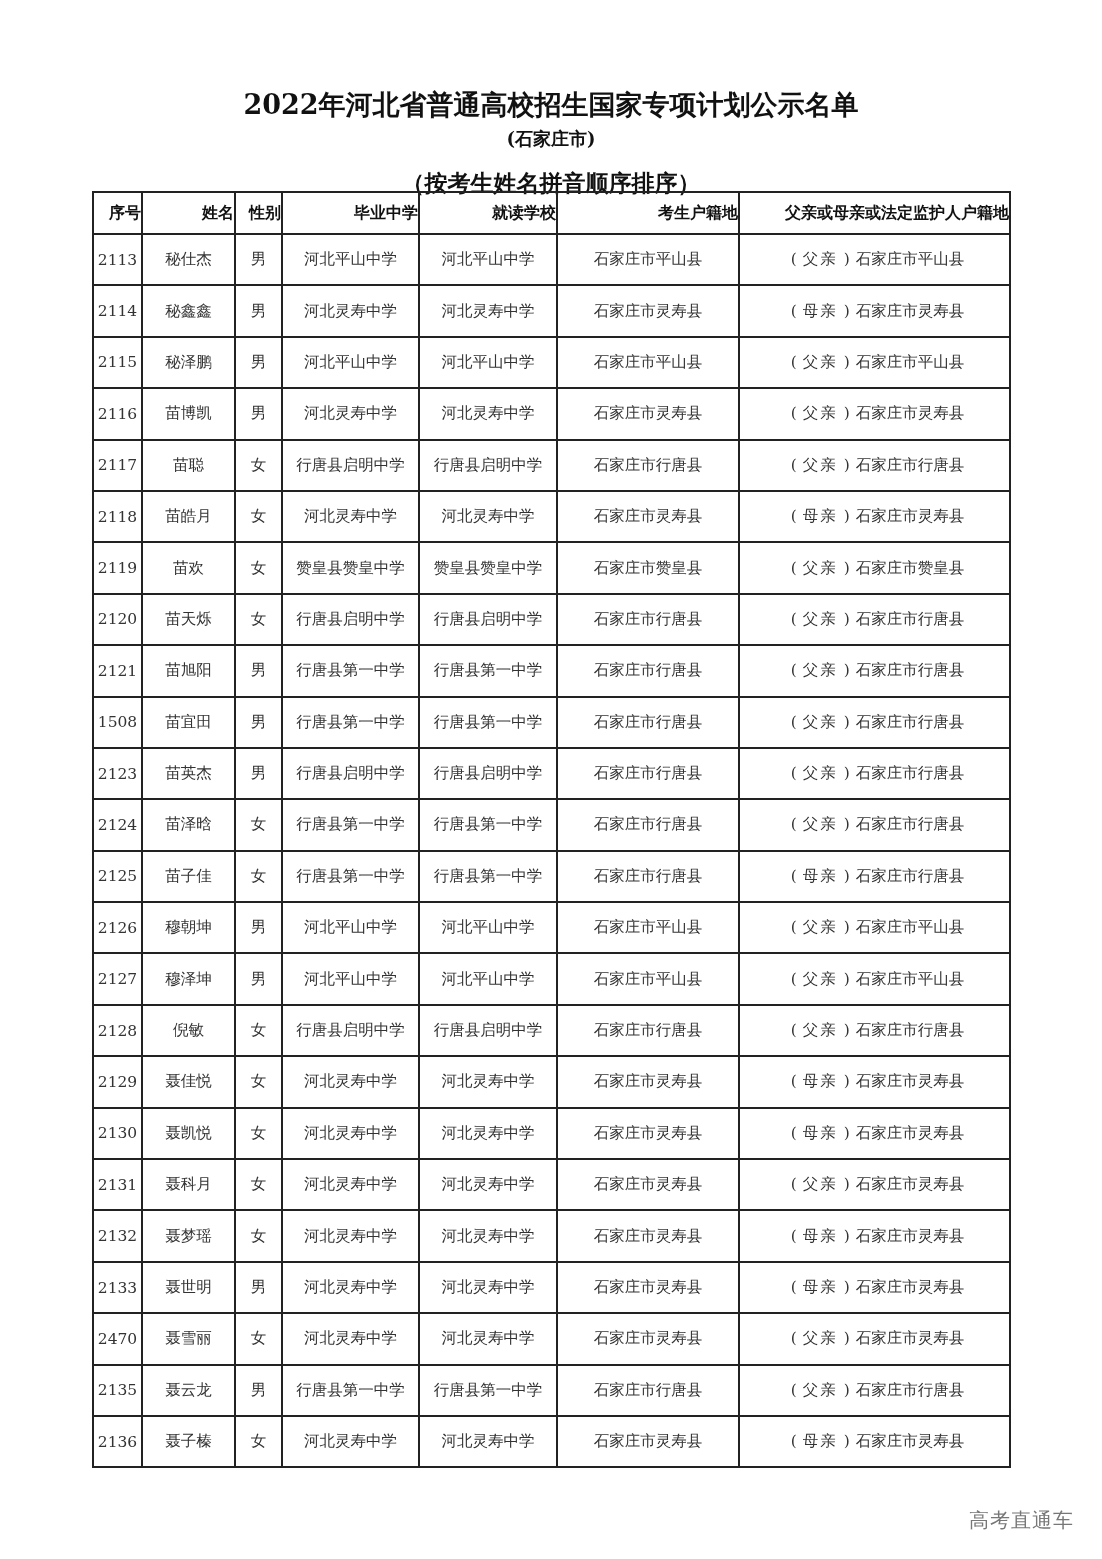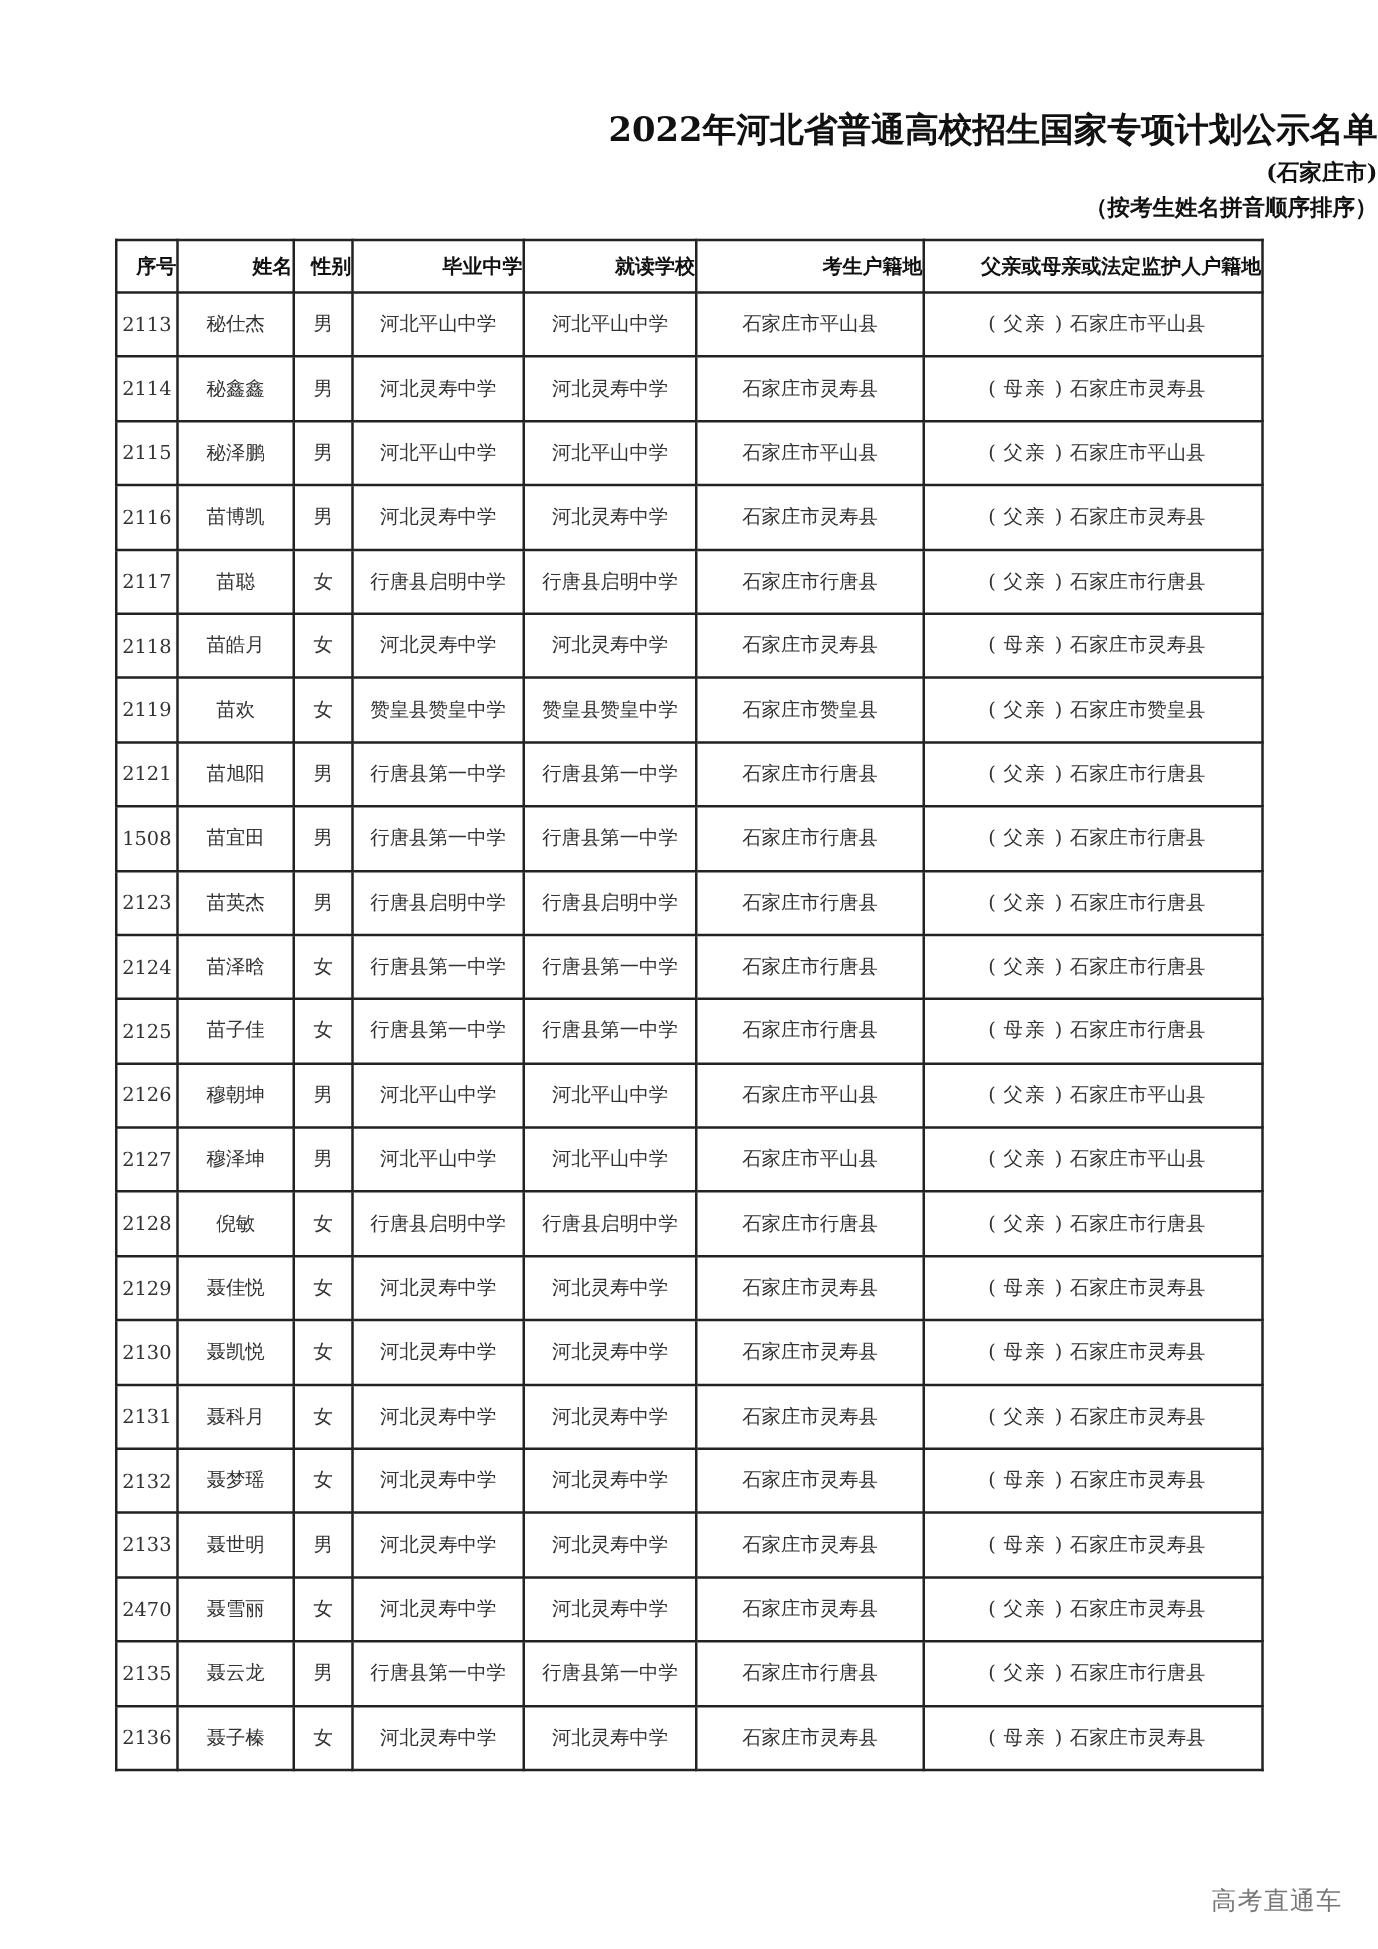--- a/index.html
+++ b/index.html
@@ -12,40 +12,40 @@
     height: 1559px;
     position: relative;
     overflow: hidden;
     font-family: "DejaVu Serif", "Liberation Serif", serif;
     color: #222;
   }
   .title {
     position: absolute;
     left: 0;
     width: 1102px;
-    text-align: right;
+    text-align: center;
     color: #111;
     font-family: "DejaVu Serif", "Liberation Serif", serif;
   }
   .title-main {
     top: 88px;
     font-size: 27px;
     font-weight: bold;
     letter-spacing: 0px;
     line-height: 34px;
   }
   .title-city {
     top: 122px;
     font-size: 18px;
     font-weight: bold;
     line-height: 34px;
   }
   .title-sort {
-    top: 155px;
-    font-size: 18px;
+    top: 171px;
+    font-size: 23px;
     font-weight: bold;
     line-height: 24px;
     font-family: "DejaVu Sans", "Liberation Sans", sans-serif;
   }
   table.roster {
     position: absolute;
     left: 92px;
     top: 191px;
     width: 917px;
     border-collapse: collapse;
@@ -173,20 +173,29 @@
       <tr>
         <td class="col-no">2119</td>
         <td class="col-name">苗欢</td>
         <td class="col-gender">女</td>
         <td class="col-grad">赞皇县赞皇中学</td>
         <td class="col-cur">赞皇县赞皇中学</td>
         <td class="col-hukou">石家庄市赞皇县</td>
         <td class="col-guardian"><span class="paren">(</span><span class="rel">父亲</span><span class="paren">)</span><span>石家庄市赞皇县</span></td>
       </tr>
       <tr>
+        <td class="col-no">2120</td>
+        <td class="col-name">苗天烁</td>
+        <td class="col-gender">女</td>
+        <td class="col-grad">行唐县启明中学</td>
+        <td class="col-cur">行唐县启明中学</td>
+        <td class="col-hukou">石家庄市行唐县</td>
+        <td class="col-guardian"><span class="paren">(</span><span class="rel">父亲</span><span class="paren">)</span><span>石家庄市行唐县</span></td>
+      </tr>
+      <tr>
         <td class="col-no">2121</td>
         <td class="col-name">苗旭阳</td>
         <td class="col-gender">男</td>
         <td class="col-grad">行唐县第一中学</td>
         <td class="col-cur">行唐县第一中学</td>
         <td class="col-hukou">石家庄市行唐县</td>
         <td class="col-guardian"><span class="paren">(</span><span class="rel">父亲</span><span class="paren">)</span><span>石家庄市行唐县</span></td>
       </tr>
       <tr>
         <td class="col-no">1508</td>

